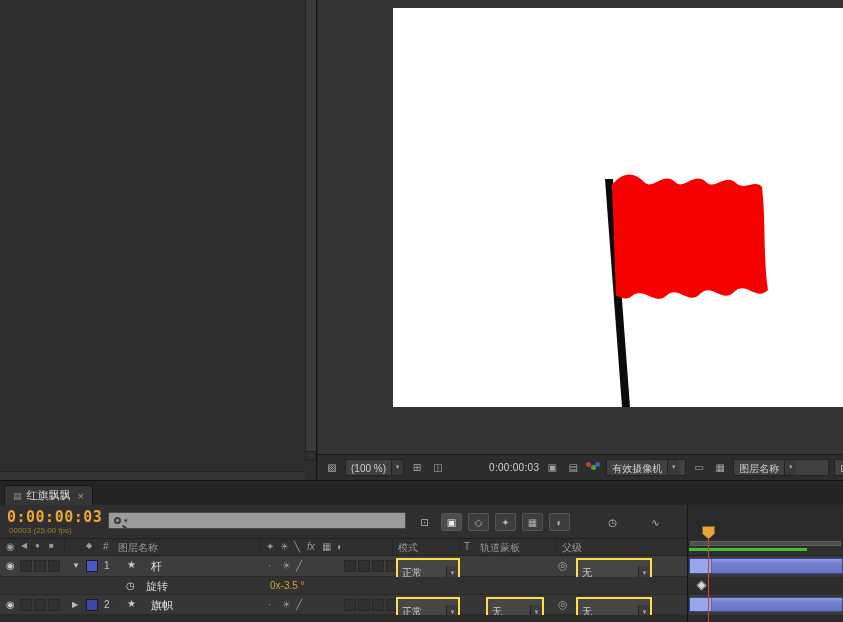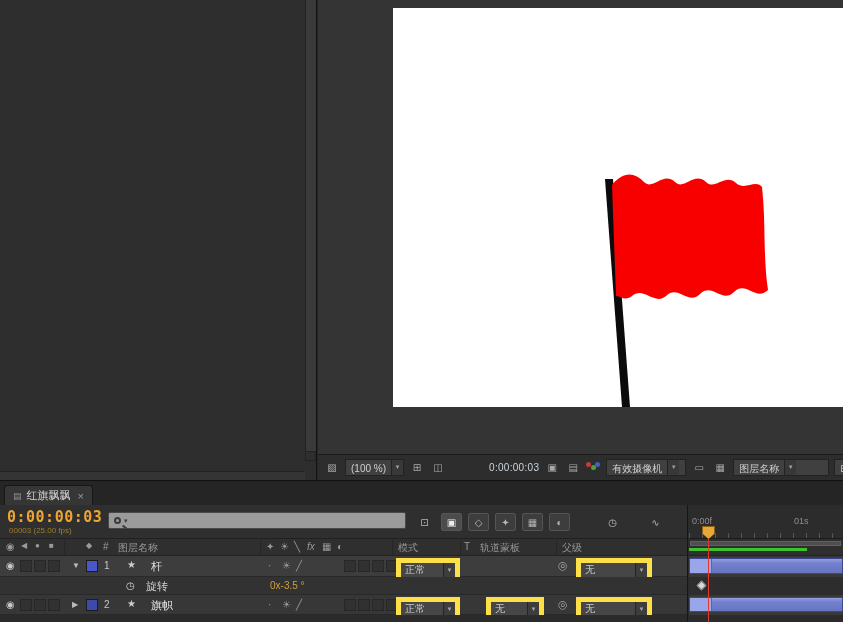--- a/index.html
+++ b/index.html
@@ -64,21 +64,21 @@
 #prop-row{top:72px;height:18px;background:#323232}
 #row2{top:90px;height:20px}
 #row-filler{position:absolute;left:0;right:0;top:110px;bottom:0;background:#2b2b2b}
 .ric{position:absolute;top:4px;font-size:10px;color:#c9c9c9;line-height:12px}
 .tgl{position:absolute;top:4px;width:12px;height:12px;background:#313131;border:1px solid #272727}
 .caret{position:absolute;left:72px;top:5px;font-size:8px;color:#bdbdbd}
 .swatch{position:absolute;left:86px;top:4px;width:12px;height:12px;border:1px solid #1c1c1c;background:#4a57c8}
 .idx{position:absolute;left:104px;top:4px;font-size:10px;color:#c6c6c6}
 .lstar{position:absolute;left:127px;top:3px;font-size:10px;color:#cdcdcd}
 .lname{position:absolute;left:151px;top:3px;color:#e3e3e3}
-.dd{position:absolute;top:2px;height:24px;display:flex;align-items:center;background:#464646;border:5px solid #fde047}
+.dd{position:absolute;top:2px;height:24px;display:flex;align-items:flex-end;background:#464646;border:2px solid #fde047}
 .dd .lbl{flex:1;padding:0 4px;font-size:10px;color:#d0d0d0;line-height:14px;overflow:hidden;white-space:nowrap}
 .dd .arr{width:12px;background:#3d3d3d;border-left:1px solid #242424;color:#a5a5a5;font-size:6px;line-height:14px;text-align:center}
 .plink{position:absolute;left:558px;top:3px;font-size:11px;color:#a8a8a8}
 #prop-val{position:absolute;left:270px;top:3px;font-size:10px;color:#cba136}
 
 
 #ruler{position:absolute;left:0;top:0;right:0;height:34px;background:#2c2c2c;border-bottom:1px solid #1c1c1c;font-size:9px;color:#8f8f8f}
 #ruler .ticks{position:absolute;left:0;right:0;bottom:0;height:5px;
   background:repeating-linear-gradient(90deg,#565656 0 1px,transparent 1px 13px)}
 #workstrip{position:absolute;left:0;top:34px;right:0;height:17px;background:#2f2f2f;border-bottom:1px solid #222}
@@ -272,25 +272,20 @@
           <span class="plink">◎</span>
           <span class="dd" style="left:576px;width:76px">
             <span class="lbl">无</span>
             <span class="arr">▼</span>
           </span>
         </div>
         <div id="row-filler"></div>
       </div>
 
       <div id="tl-right">
-        <div id="ruler">
-          <span class="abs" style="left:3px;top:11px">0:00f</span>
-          <span class="abs" style="left:105px;top:11px">01s</span>
-          <span class="ticks"></span>
-        </div>
         <div id="workstrip">
           <span id="workarea"></span>
           <span id="renderbar"></span>
         </div>
         <div id="trk1" class="trk">
           <span class="lbar">
               <span class="lead"></span>
             </span>
         </div>
         <div id="trkp" class="trk">

